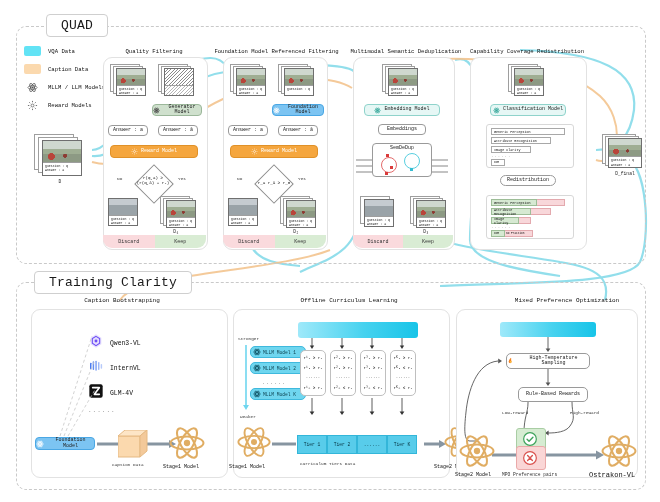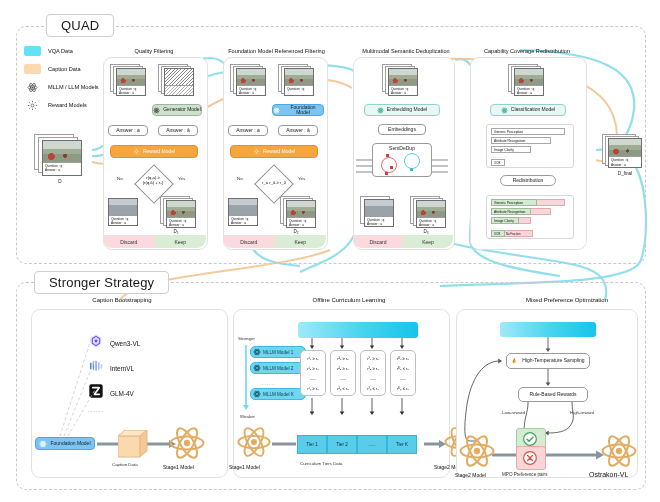--- a/index.html
+++ b/index.html
@@ -2,21 +2,21 @@
 <html><head>
 <meta charset="utf-8">
 <style>
   html,body{margin:0;padding:0;}
   body{
     width:660px;height:502px;position:relative;overflow:hidden;
     background:#ffffff;
     font-family:"Liberation Sans", sans-serif;
     color:#222;
   }
-  .root{position:absolute;inset:0;}
+  .root{position:absolute;inset:0;font-family:Liberation Mono, monospace;}
   svg.flow{position:absolute;left:0;top:0;width:660px;height:502px;pointer-events:none;}
 
   
   .panel{
     position:absolute;border:1px dashed #c9c9c9;border-radius:10px;background:transparent;
   }
   .panel-title{
     position:absolute;background:#fff;border:1px solid #cfcfcf;border-radius:4px;
     font-size:13px;padding:3px 14px;color:#1a1a1a;letter-spacing:.2px;
   }
@@ -486,21 +486,21 @@
         <div class="ph"></div>
         <div class="qa">
           <div>Question : q</div>
           <div>Answer   : a</div>
         </div>
       </div>
     <div class="stk-label" style="top:37px;">D_final</div>
   </div>
 
   <div class="panel" style="left:16px;top:282px;width:628px;height:206px;"></div>
-  <div class="panel-title" style="left:34px;top:271px;">Stronger Strategy</div>
+  <div class="panel-title" style="left:34px;top:271px;">Training Clarity</div>
 
   <div class="sub-title" style="left:42px;top:297px;width:160px;">Caption Bootstrapping</div>
   <div class="sub" style="left:31px;top:309px;width:195px;height:167px;"></div>
 
   <div class="brandrow" style="left:88px;top:333px;">
     <span>
       <svg width="16" height="16" viewBox="0 0 24 24">
           <g fill="#6e4ff6">
             <path d="M12 2l8 5v10l-8 5-8-5V7z" opacity=".18"></path>
             <path d="M12 5l5.5 3.4v7L12 19l-5.5-3.6v-7z" fill="none" stroke="#6e4ff6" stroke-width="1.6"></path>

